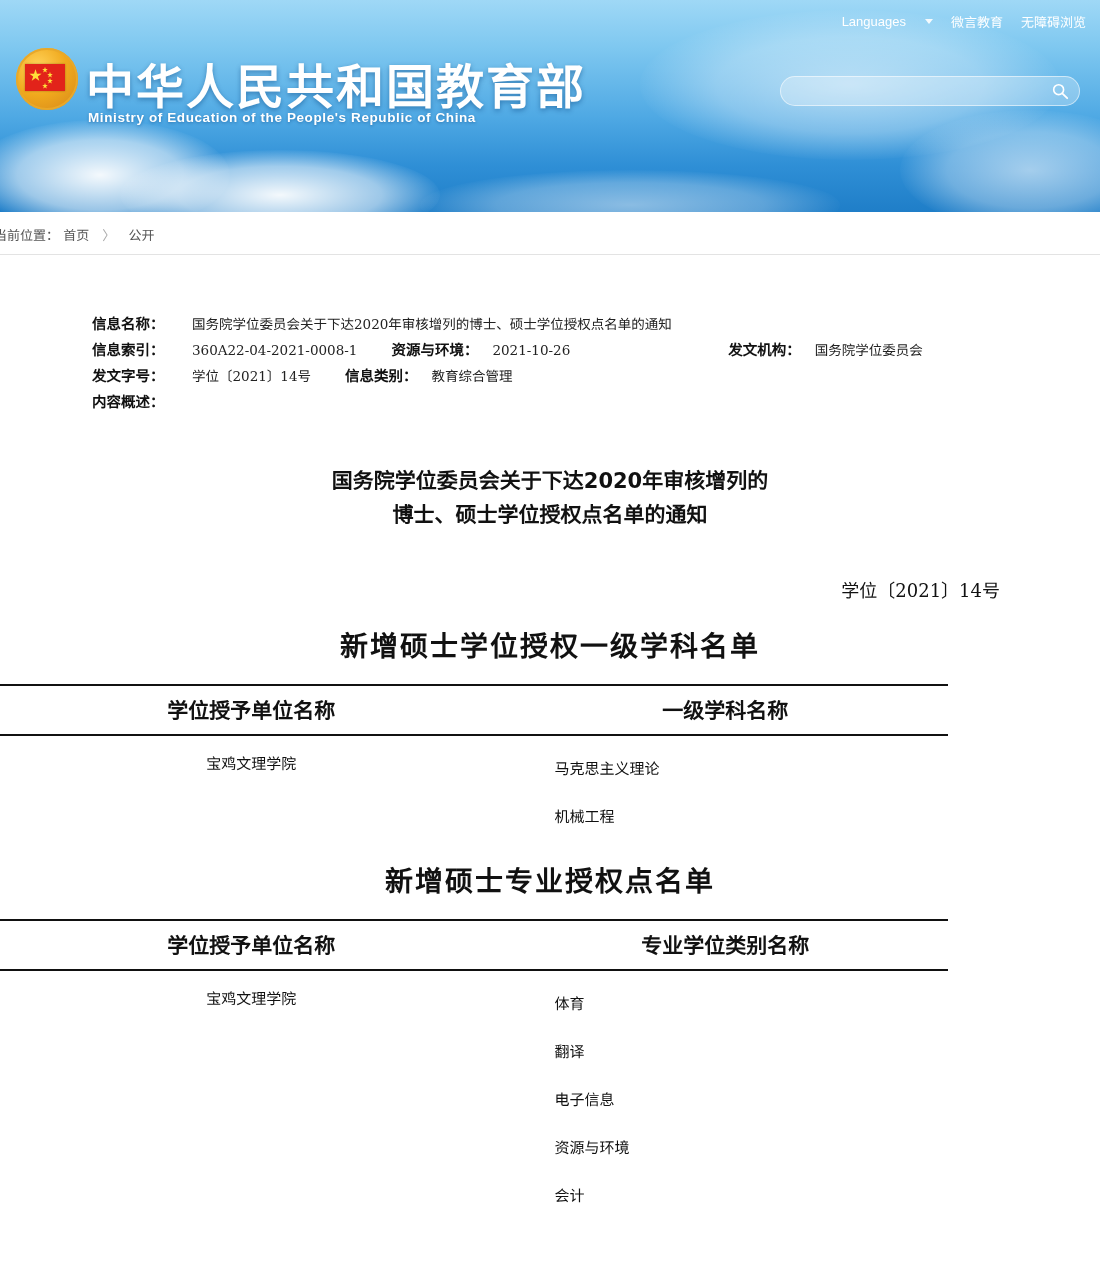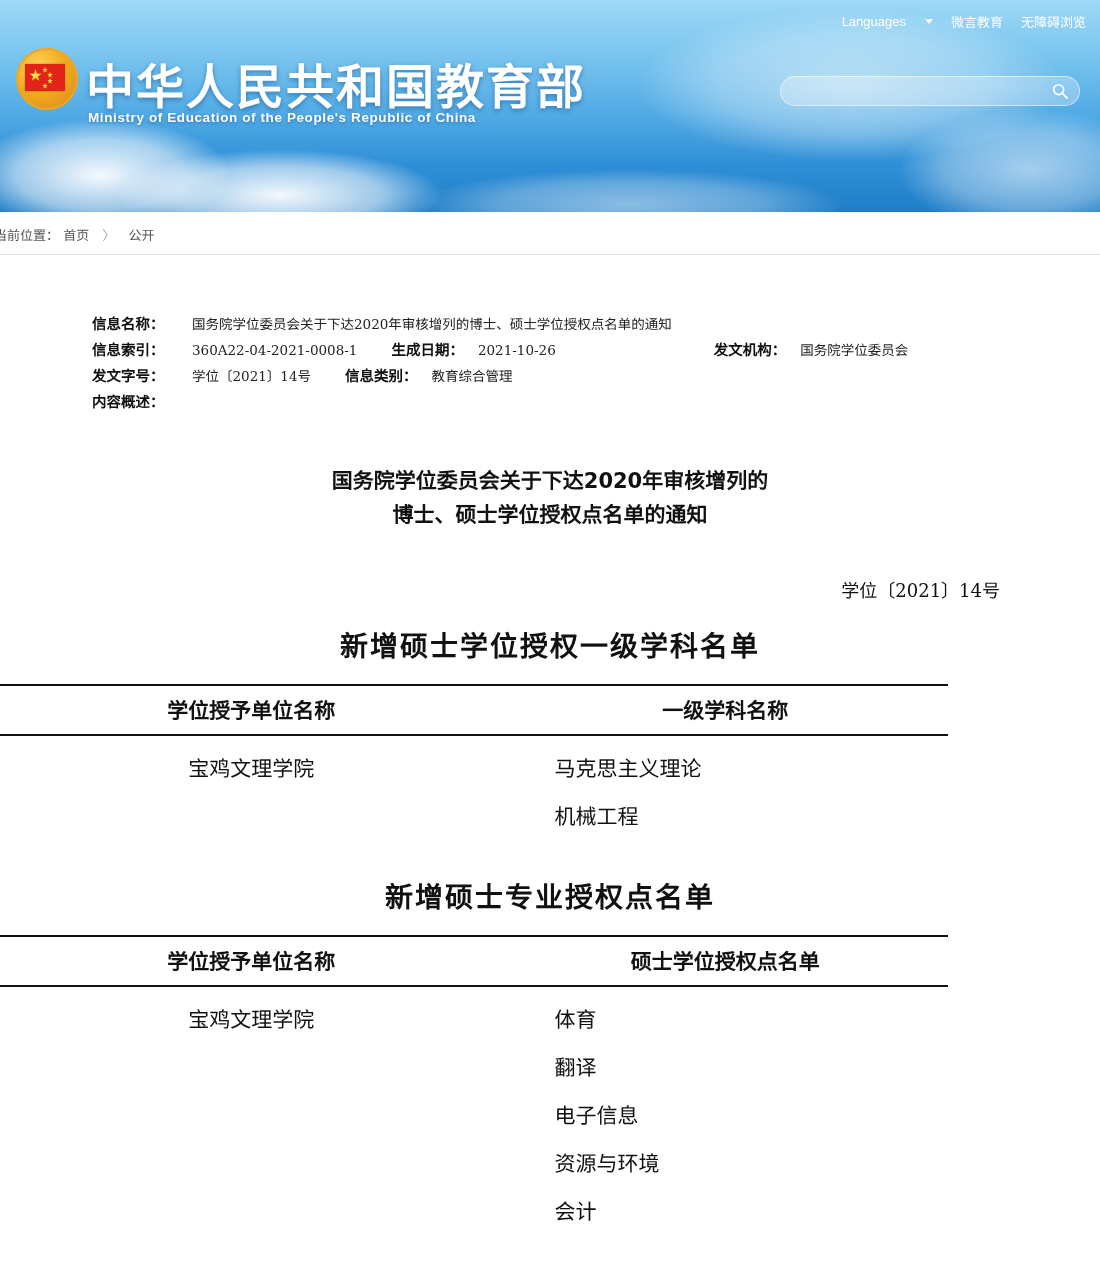--- a/index.html
+++ b/index.html
@@ -235,41 +235,41 @@
 
   .section-title {
     margin-top: 22px;
     text-align: center;
     font-size: 28px;
     font-weight: bold;
     letter-spacing: 2px;
     color: #111111;
     font-family: "DejaVu Serif", "Liberation Serif", serif;
   }
-  .section-title.second { margin-top: 28px; }
+  .section-title.second { margin-top: 12px; }
 
   table.list {
     width: 948px;
     border-collapse: collapse;
     margin-top: 20px;
     font-family: "DejaVu Serif", "Liberation Serif", serif;
   }
   table.list th {
     font-size: 21px;
     font-weight: bold;
     color: #111111;
     padding: 8px 0 10px 0;
     border-top: 2.5px solid #111111;
     border-bottom: 2.5px solid #111111;
     text-align: center;
   }
   table.list th.col-a { width: 53%; }
   table.list th.col-b { width: 47%; }
   table.list td {
-    font-size: 21px;
+    font-size: 15px;
     color: #111111;
     padding: 9px 0 6px 0;
     vertical-align: top;
   }
   table.list td.col-a {
     text-align: center;
     padding-top: 16px;
   }
   table.list td.col-b {
     padding-left: 52px;
@@ -334,21 +334,21 @@
 <div class="doc">
 
   <div class="meta">
     <div class="meta-row">
       <span class="meta-label lbl-w">信息名称：</span>
       <span class="meta-val small">国务院学位委员会关于下达2020年审核增列的博士、硕士学位授权点名单的通知</span>
     </div>
     <div class="meta-row">
       <span class="meta-label lbl-w">信息索引：</span>
       <span class="meta-val small">360A22-04-2021-0008-1</span>
-      <span class="meta-label meta-gap">生成日期：</span>
+      <span class="meta-label meta-gap">资源与环境：</span>
       <span class="meta-val small">2021-10-26</span>
       <span class="meta-label meta-gap2">发文机构：</span>
       <span class="meta-val small">国务院学位委员会</span>
     </div>
     <div class="meta-row">
       <span class="meta-label lbl-w">发文字号：</span>
       <span class="meta-val small">学位〔2021〕14号</span>
       <span class="meta-label meta-gap">信息类别：</span>
       <span class="meta-val small">教育综合管理</span>
     </div>
@@ -383,21 +383,21 @@
       </tr>
     </tbody>
   </table>
 
   <div class="section-title second">新增硕士专业授权点名单</div>
 
   <table class="list tbl2">
     <thead>
       <tr>
         <th class="col-a">学位授予单位名称</th>
-        <th class="col-b">硕士学位授权点名单</th>
+        <th class="col-b">专业学位类别名称</th>
       </tr>
     </thead>
     <tbody>
       <tr>
         <td class="col-a">宝鸡文理学院</td>
         <td class="col-b">
           <span class="unit-cell">体育</span>
           <span class="unit-cell">翻译</span>
           <span class="unit-cell">电子信息</span>
           <span class="unit-cell">资源与环境</span>

